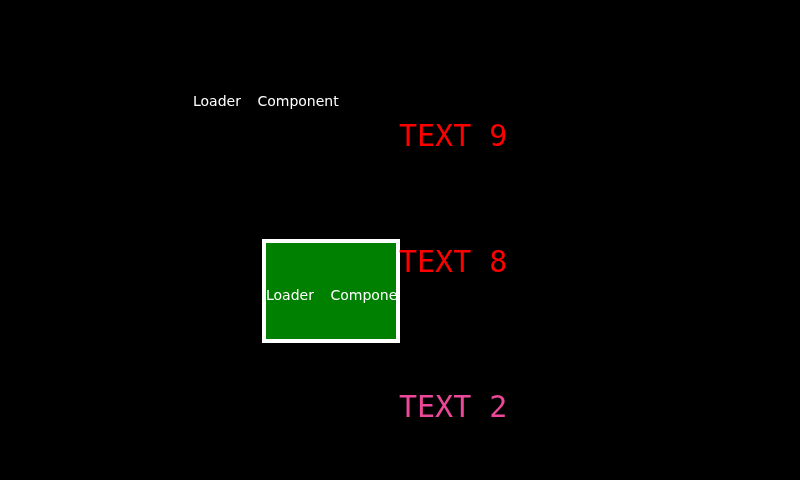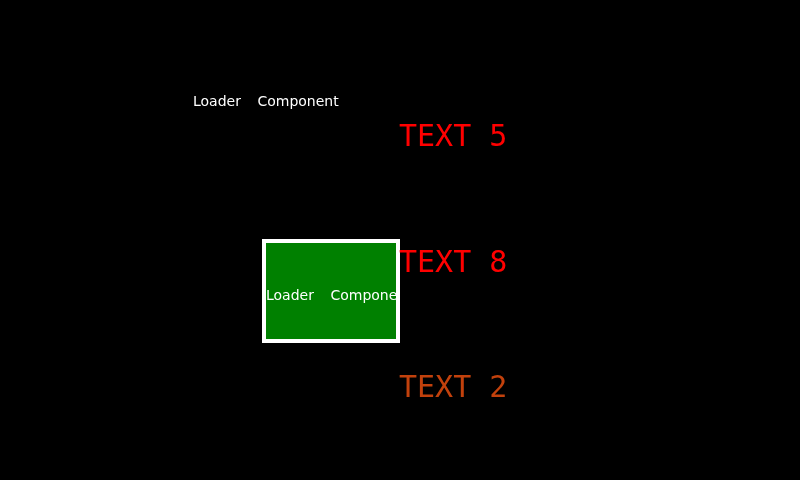--- a/index.html
+++ b/index.html
@@ -46,23 +46,23 @@
 </head>
 <body style="background-color: rgb(0, 0, 0);">
 
 <div class="top-label" style="color: rgb(255, 255, 255);">Loader Component</div>
 
 <div class="loader-box" style="background-color: rgb(0, 128, 0); border-color: rgb(255, 255, 255);">
   <span class="box-label" style="color: rgb(255, 255, 255);">Loader Component</span>
 </div>
 
 <div class="text-list">
-  <div class="text-row" style="color: rgb(255, 0, 0);">TEXT 5</div>
+  <div class="text-row" style="color: rgb(255, 0, 0);">TEXT 9</div>
   <div class="text-row" style="color: rgb(255, 0, 0);">TEXT 8</div>
-  <div class="text-row" style="color: #c2410c;">TEXT 2</div>
+  <div class="text-row" style="color: #ec4899; margin-top: 20px;">TEXT 2</div>
   
   
   
   
   
   
   
 </div>
 
 </body></html>

